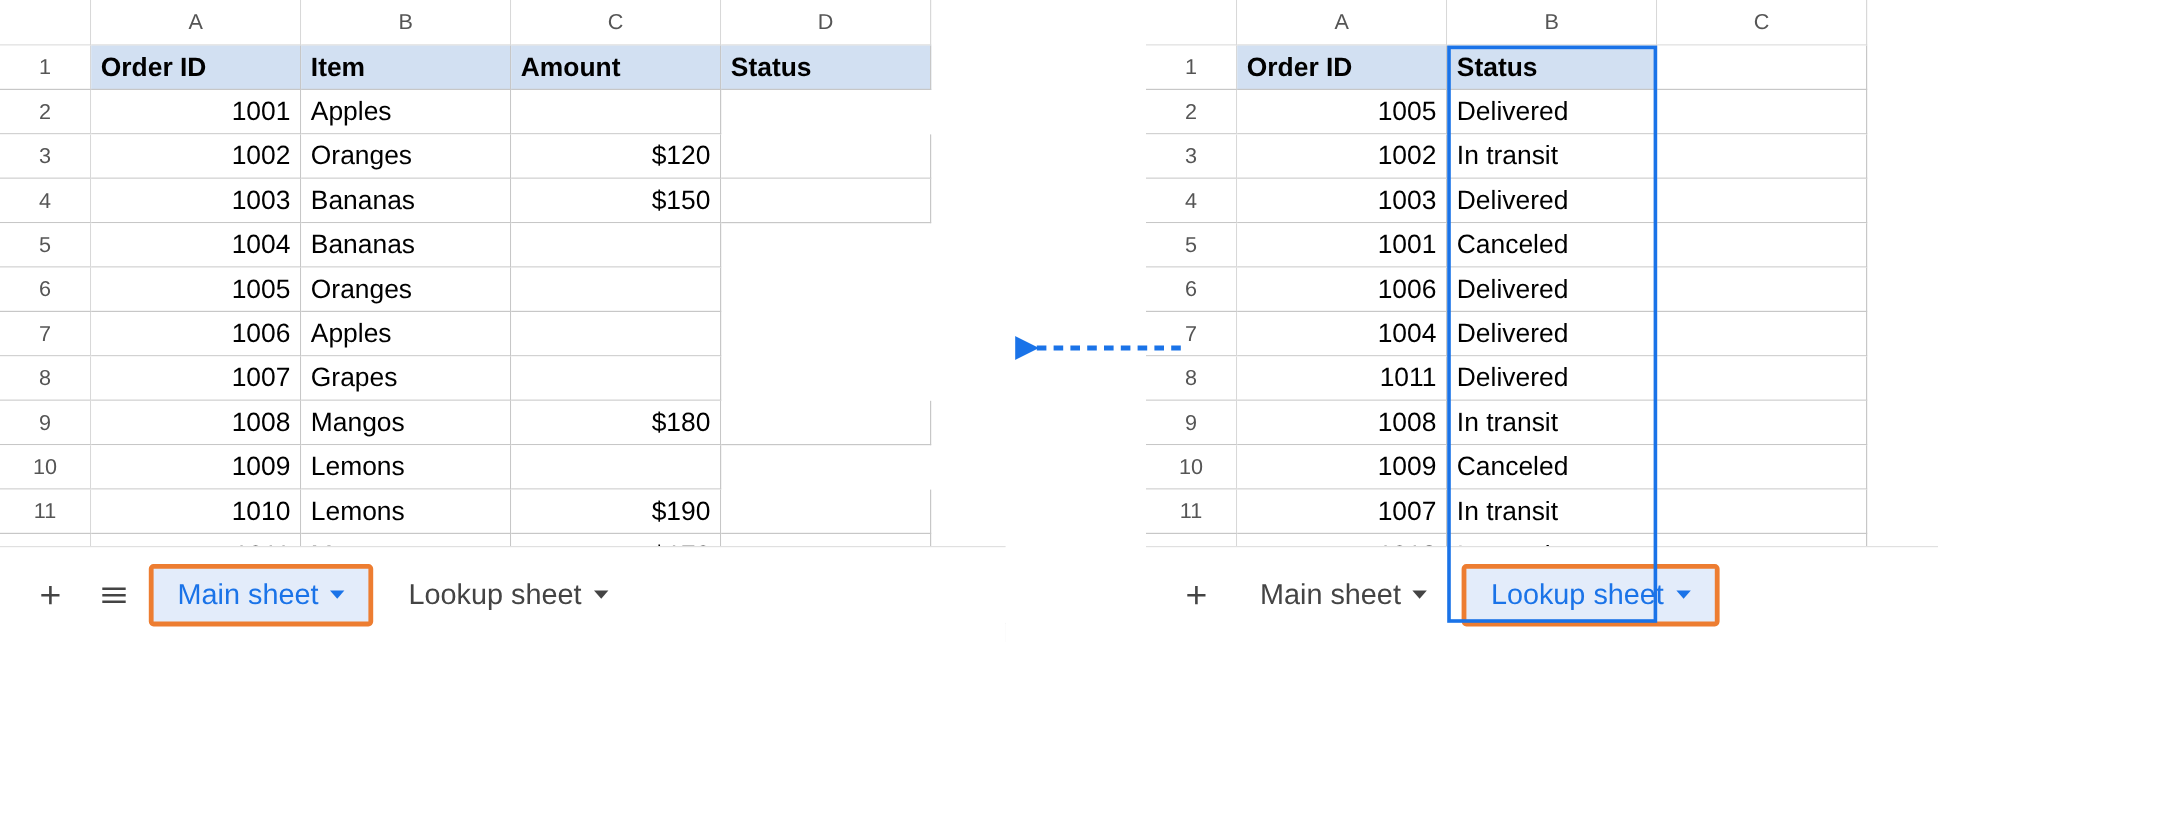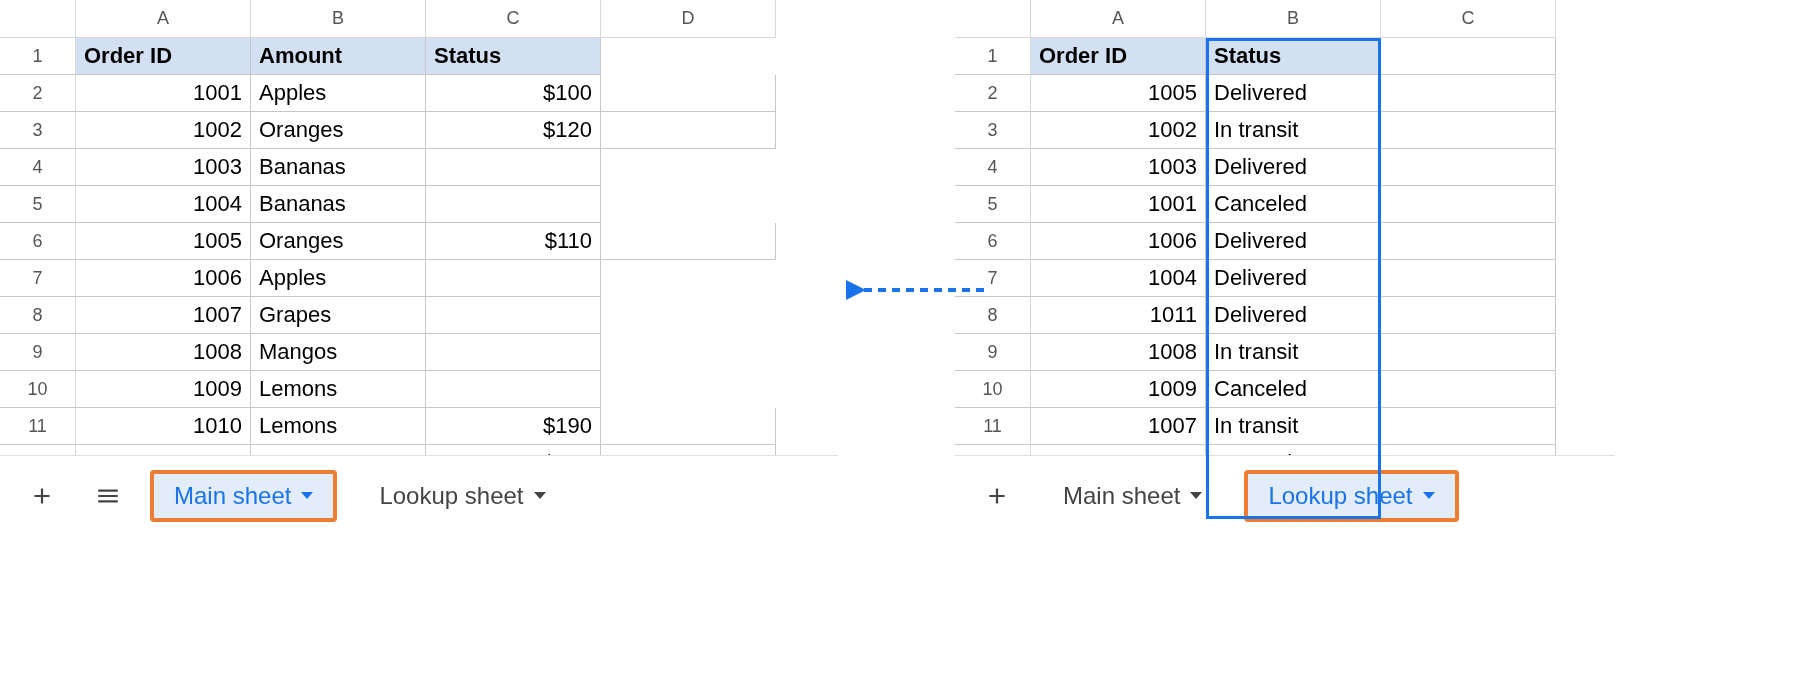--- a/index.html
+++ b/index.html
@@ -90,21 +90,21 @@
     background: #c9c9c9;
     border-radius: 6px;
   }
 
   
   .tab-bar {
     display: flex;
     align-items: center;
     height: 80px;
     padding-left: 20px;
-    gap: 22px;
+    gap: 9px;
     background: #fff;
     border-top: 1px solid #e0e0e0;
     position: absolute;
     bottom: 0;
     left: 0; right: 0;
   }
   .sheet-left .tab-bar { width: 838px; }
   .sheet-right .tab-bar { width: 660px; }
 
   .tab-icon-btn {
@@ -157,73 +157,74 @@
       <div class="corner-box"></div>
       <div class="col-header" style="width:175px">A</div>
       <div class="col-header" style="width:175px">B</div>
       <div class="col-header" style="width:175px">C</div>
       <div class="col-header" style="width:175px">D</div>
     </div>
 
     <div class="row">
       <div class="row-header">1</div>
       <div class="cell header-cell text" style="width:175px">Order ID</div>
+      <div class="cell header-cell text" style="width:175px">Item</div>
       <div class="cell header-cell text" style="width:175px">Amount</div>
       <div class="cell header-cell text" style="width:175px">Status</div>
     </div>
 
     <div class="row">
       <div class="row-header">2</div>
       <div class="cell num" style="width:175px">1001</div>
       <div class="cell text" style="width:175px">Apples</div>
-      <div class="cell num" style="width:175px">$100</div>
       <div class="cell text" style="width:175px"></div>
     </div>
     <div class="row">
       <div class="row-header">3</div>
       <div class="cell num" style="width:175px">1002</div>
       <div class="cell text" style="width:175px">Oranges</div>
       <div class="cell num" style="width:175px">$120</div>
       <div class="cell text" style="width:175px"></div>
     </div>
     <div class="row">
       <div class="row-header">4</div>
       <div class="cell num" style="width:175px">1003</div>
       <div class="cell text" style="width:175px">Bananas</div>
+      <div class="cell num" style="width:175px">$150</div>
       <div class="cell text" style="width:175px"></div>
     </div>
     <div class="row">
       <div class="row-header">5</div>
       <div class="cell num" style="width:175px">1004</div>
       <div class="cell text" style="width:175px">Bananas</div>
       <div class="cell text" style="width:175px"></div>
     </div>
     <div class="row">
       <div class="row-header">6</div>
       <div class="cell num" style="width:175px">1005</div>
       <div class="cell text" style="width:175px">Oranges</div>
-      <div class="cell num" style="width:175px">$110</div>
       <div class="cell text" style="width:175px"></div>
     </div>
     <div class="row">
       <div class="row-header">7</div>
       <div class="cell num" style="width:175px">1006</div>
       <div class="cell text" style="width:175px">Apples</div>
       <div class="cell text" style="width:175px"></div>
     </div>
     <div class="row">
       <div class="row-header">8</div>
       <div class="cell num" style="width:175px">1007</div>
       <div class="cell text" style="width:175px">Grapes</div>
       <div class="cell text" style="width:175px"></div>
     </div>
     <div class="row">
       <div class="row-header">9</div>
       <div class="cell num" style="width:175px">1008</div>
       <div class="cell text" style="width:175px">Mangos</div>
+      <div class="cell num" style="width:175px">$180</div>
       <div class="cell text" style="width:175px"></div>
     </div>
     <div class="row">
       <div class="row-header">10</div>
       <div class="cell num" style="width:175px">1009</div>
       <div class="cell text" style="width:175px">Lemons</div>
       <div class="cell text" style="width:175px"></div>
     </div>
     <div class="row">
       <div class="row-header">11</div>

